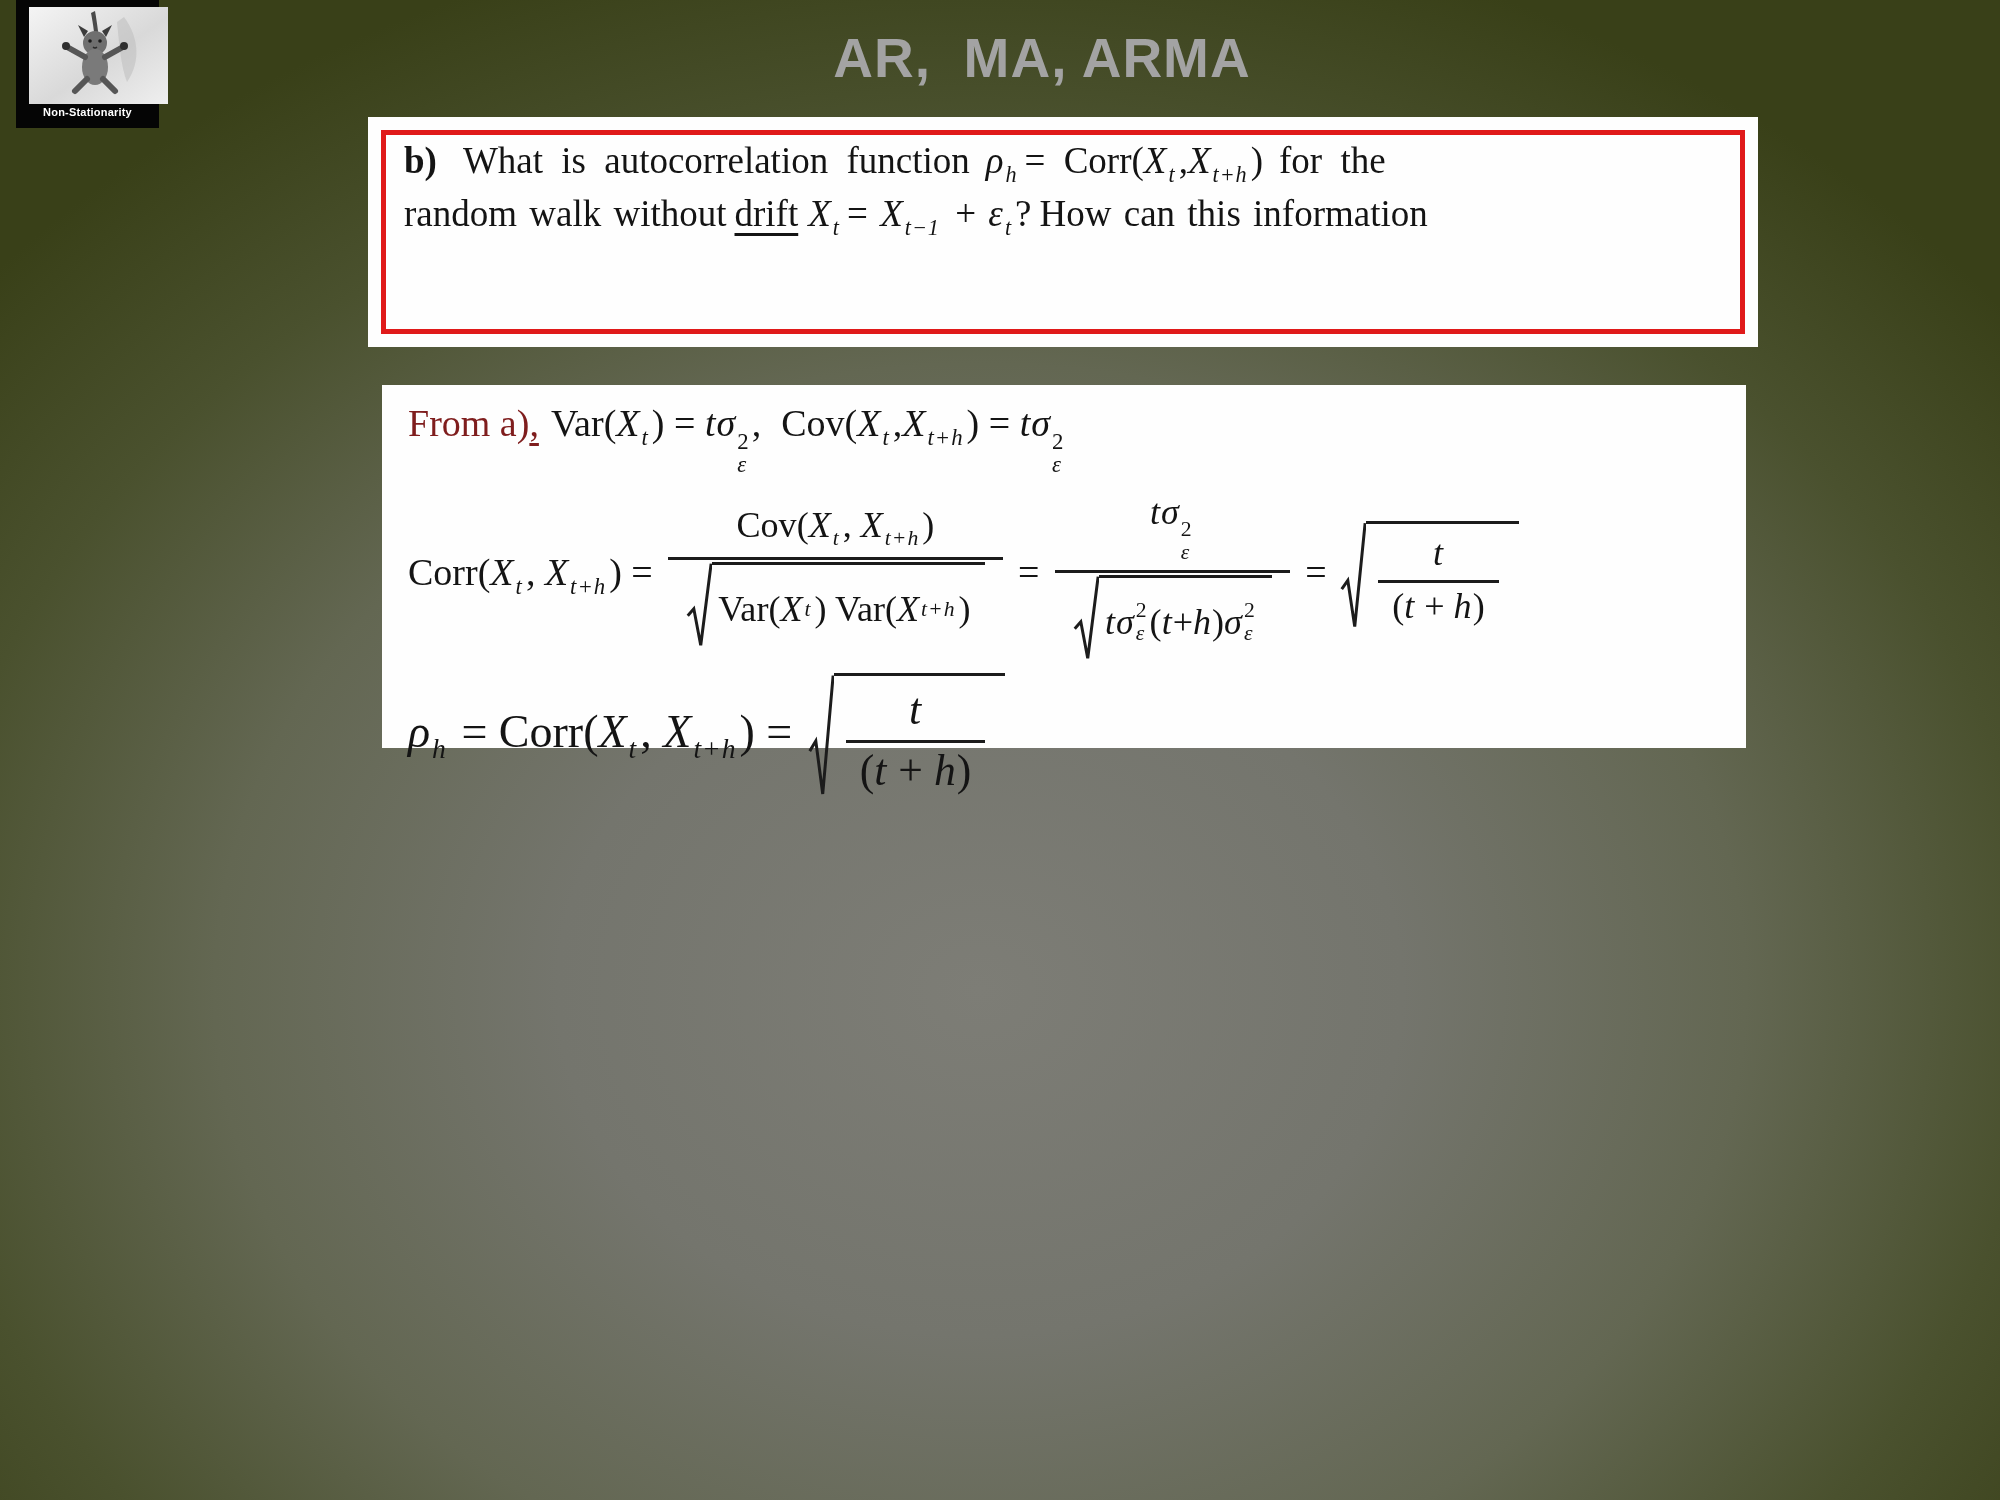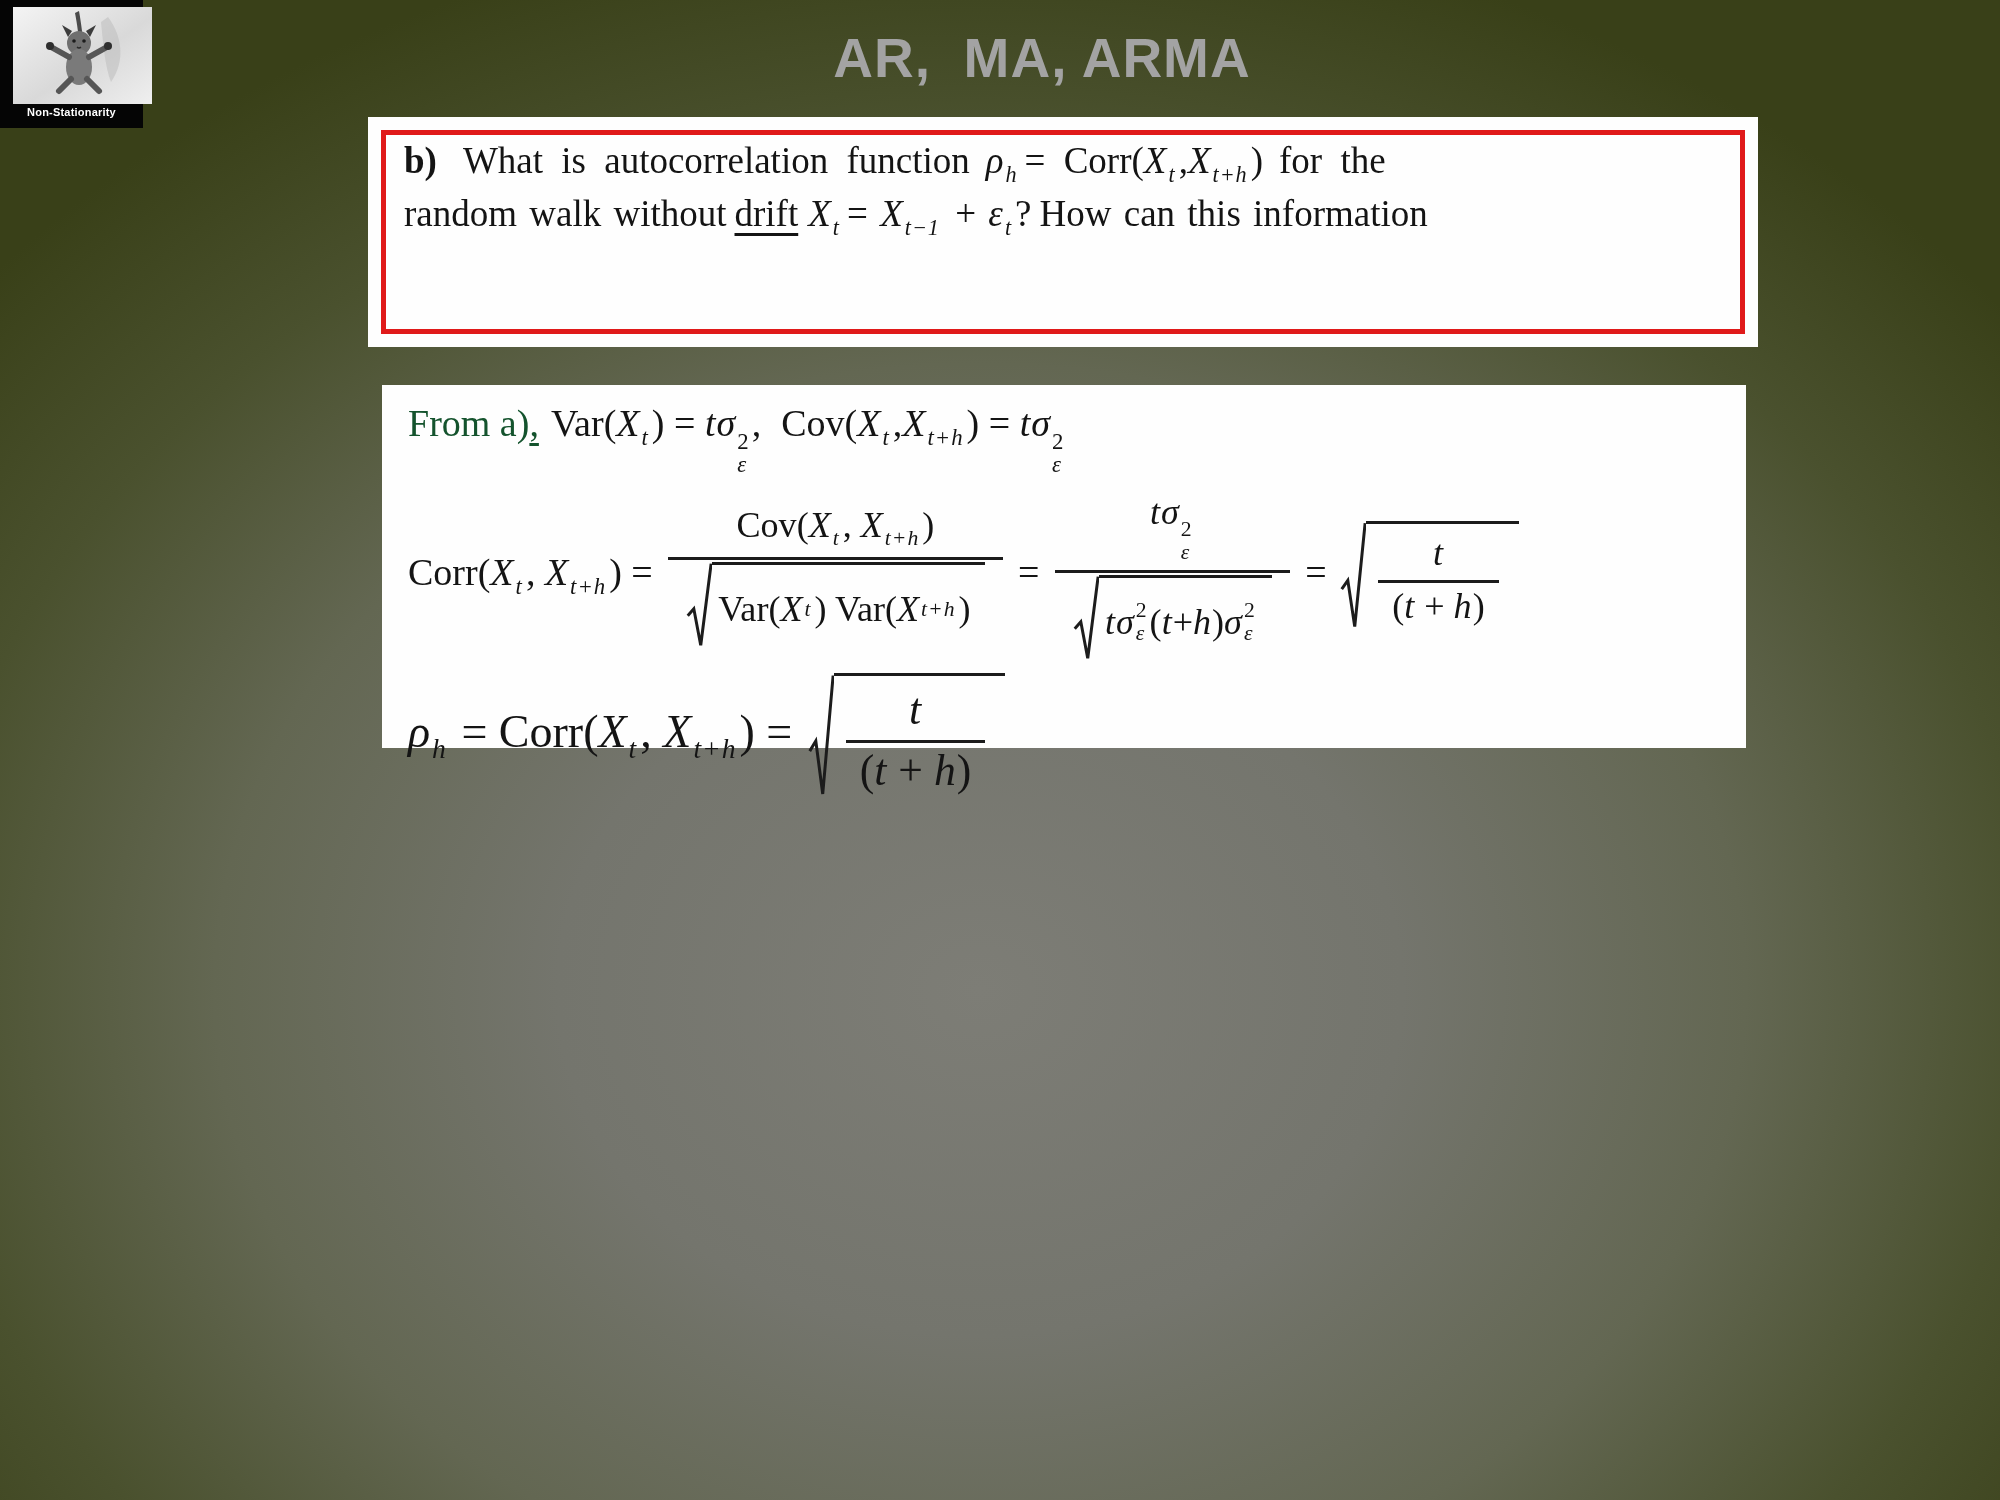--- a/index.html
+++ b/index.html
@@ -14,21 +14,21 @@
       #7d7d76 0%, #74756d 32%, #636752 58%, #4a512e 80%, #394018 100%);
   }
   
   .slide-title{
     position:absolute;top:26px;left:0;width:100%;text-align:center;
     font-family:"Liberation Sans", sans-serif;font-weight:bold;
     font-size:55px;color:#a3a3a3;letter-spacing:1px;white-space:pre;margin-left:42px;
   }
   
   .meme{
-    position:absolute;left:0;top:0;width:143px;height:128px;background:#050505;
+    position:absolute;left:16px;top:0;width:143px;height:128px;background:#050505;
   }
   .meme-photo{
     position:absolute;left:13px;top:7px;width:139px;height:97px;display:block;
   }
   .meme-caption{
     position:absolute;left:0;top:106px;width:100%;text-align:center;
     font-family:"Liberation Sans", sans-serif;font-weight:bold;
     font-size:11px;color:#ffffff;letter-spacing:0.2px;
   }
   
@@ -52,21 +52,21 @@
   }
   .fline{white-space:nowrap;color:#141414;}
   .fline1{font-size:38px;line-height:56px;}
   .fline2{font-size:38px;margin-top:12px;}
   .fline3{font-size:46px;margin-top:10px;}
   
   .mtx{color:#141414;}
   .mb{font-weight:bold;}
   .mrm{font-style:normal;}
   .mit{font-style:italic;letter-spacing:1px;}
-  .mblue{color:#14532d;}
+  .mblue{color:#7f1d1d;}
   .mwavy{
     text-decoration-line:underline;text-decoration-style:wavy;
     text-decoration-color:#3fae4a;text-decoration-thickness:2px;
     text-underline-offset:7px;
     text-decoration:underline;
   }
   .msub{
     font-size:0.60em;font-style:italic;vertical-align:-0.40em;
     margin:0 3px 0 1px;letter-spacing:1px;
   }

